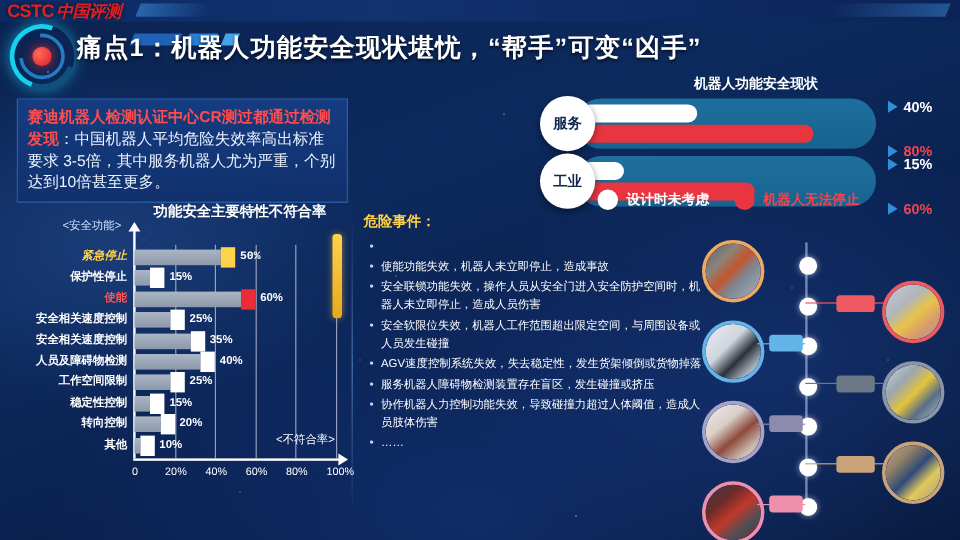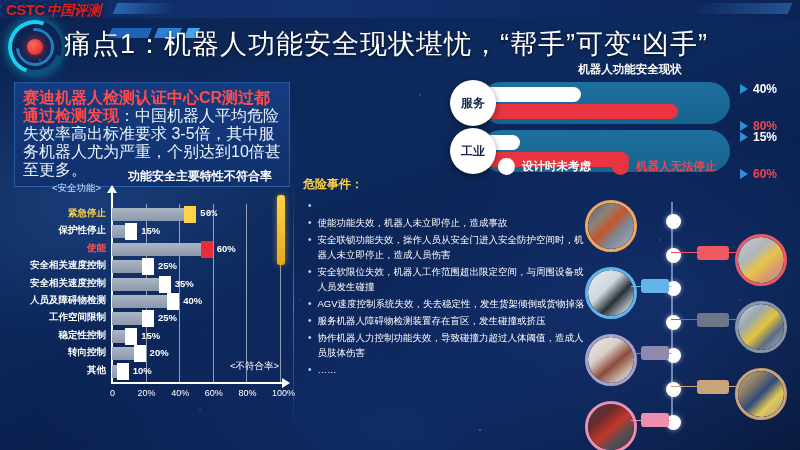--- a/index.html
+++ b/index.html
@@ -58,30 +58,30 @@
   .emblem{position:absolute;left:8px;top:20px;width:54px;height:54px;}
   .emblem .ring{position:absolute;inset:0;border-radius:50%;
     border:4px solid #17d0ee;
     border-right-color:transparent;border-bottom-color:rgba(23,208,238,.25);
     box-shadow:0 0 12px rgba(23,208,238,.65);transform:rotate(-25deg);}
   .emblem .ring2{position:absolute;left:8px;top:8px;right:8px;bottom:8px;border-radius:50%;
     border:3px solid rgba(40,150,220,.8);border-left-color:transparent;transform:rotate(40deg);}
   .emblem .core{position:absolute;left:19px;top:19px;width:16px;height:16px;border-radius:50%;
     background:radial-gradient(circle at 35% 35%,#ff6a5a,#d81f2a);
     box-shadow:0 0 10px rgba(230,40,50,.9);}
-  .slide-title{position:absolute;left:64px;top:26px;font-size:27px;font-weight:normal;
+  .slide-title{position:absolute;left:64px;top:26px;font-size:21px;font-weight:bold;
     color:#ffffff;letter-spacing:1px;white-space:nowrap;
     text-shadow:0 1px 3px rgba(0,0,0,.7);}
 
   
   .callout{position:absolute;left:14px;top:82px;width:276px;
     background:linear-gradient(180deg,rgba(22,62,132,.92),rgba(16,48,108,.92));
     border:1px solid rgba(70,140,220,.45);
     padding:6px 8px 7px 8px;box-sizing:border-box;
-    font-size:16px;line-height:18px;color:#eaf2ff;}
+    font-size:13px;line-height:18px;color:#eaf2ff;}
   .callout .hl{color:#ff4d4d;font-weight:bold;}
 
   
   .rc-title{position:absolute;left:540px;top:62px;width:180px;text-align:center;
     font-size:11.5px;font-weight:bold;color:#ffffff;}
   .rc{position:absolute;left:450px;top:78px;width:348px;height:100px;}
   .rowgrp{position:absolute;left:0;width:280px;height:42px;text-align:center;}
   .rowgrp .track{position:absolute;left:30px;top:0;width:250px;height:42px;
     border-radius:21px;background:linear-gradient(180deg,#1e6f9e,#17638f);}
   .rowgrp .whitebar{position:absolute;left:34px;top:5px;height:15px;border-radius:8px;
@@ -112,21 +112,21 @@
   .axis-y{position:absolute;left:103px;top:10px;width:1.5px;height:190px;background:#ffffff;}
   .axis-y:after{content:"";position:absolute;left:-4px;top:-7px;
     border-left:5px solid transparent;border-right:5px solid transparent;border-bottom:8px solid #fff;}
   .axis-x{position:absolute;left:103px;top:200px;width:172px;height:1.5px;background:#ffffff;}
   .axis-x:after{content:"";position:absolute;right:-7px;top:-4px;
     border-top:5px solid transparent;border-bottom:5px solid transparent;border-left:8px solid #fff;}
   .grid{position:absolute;top:22px;width:1px;height:178px;background:rgba(255,255,255,.55);}
   .brow{position:absolute;left:0;height:17px;width:280px;}
   .blabel{position:absolute;right:182px;top:1px;width:auto;white-space:nowrap;
     font-size:9.5px;font-weight:bold;color:#ffffff;text-align:right;}
-  .blabel.y{color:#ffd24a;}
+  .blabel.y{color:#ffd24a;font-style:italic;}
   .blabel.r{color:#ff5555;}
   .bbar{position:absolute;left:104px;top:2px;height:13px;
     background:linear-gradient(180deg,#aab6c4,#8d99aa);}
   .bcap{position:absolute;top:0px;width:12px;height:17px;background:#ffffff;}
   .bcap.y{background:#ffd24a;}
   .bcap.r{background:#ed2b36;}
   .bval{position:absolute;top:2px;font-size:9.5px;font-weight:bold;color:#ffffff;}
   .xticks{position:absolute;left:88px;top:206px;width:200px;font-size:9px;color:#ffffff;}
   .xticks span{position:absolute;}
   .xlab{position:absolute;left:222px;top:178px;font-size:9.5px;color:#ffffff;}

